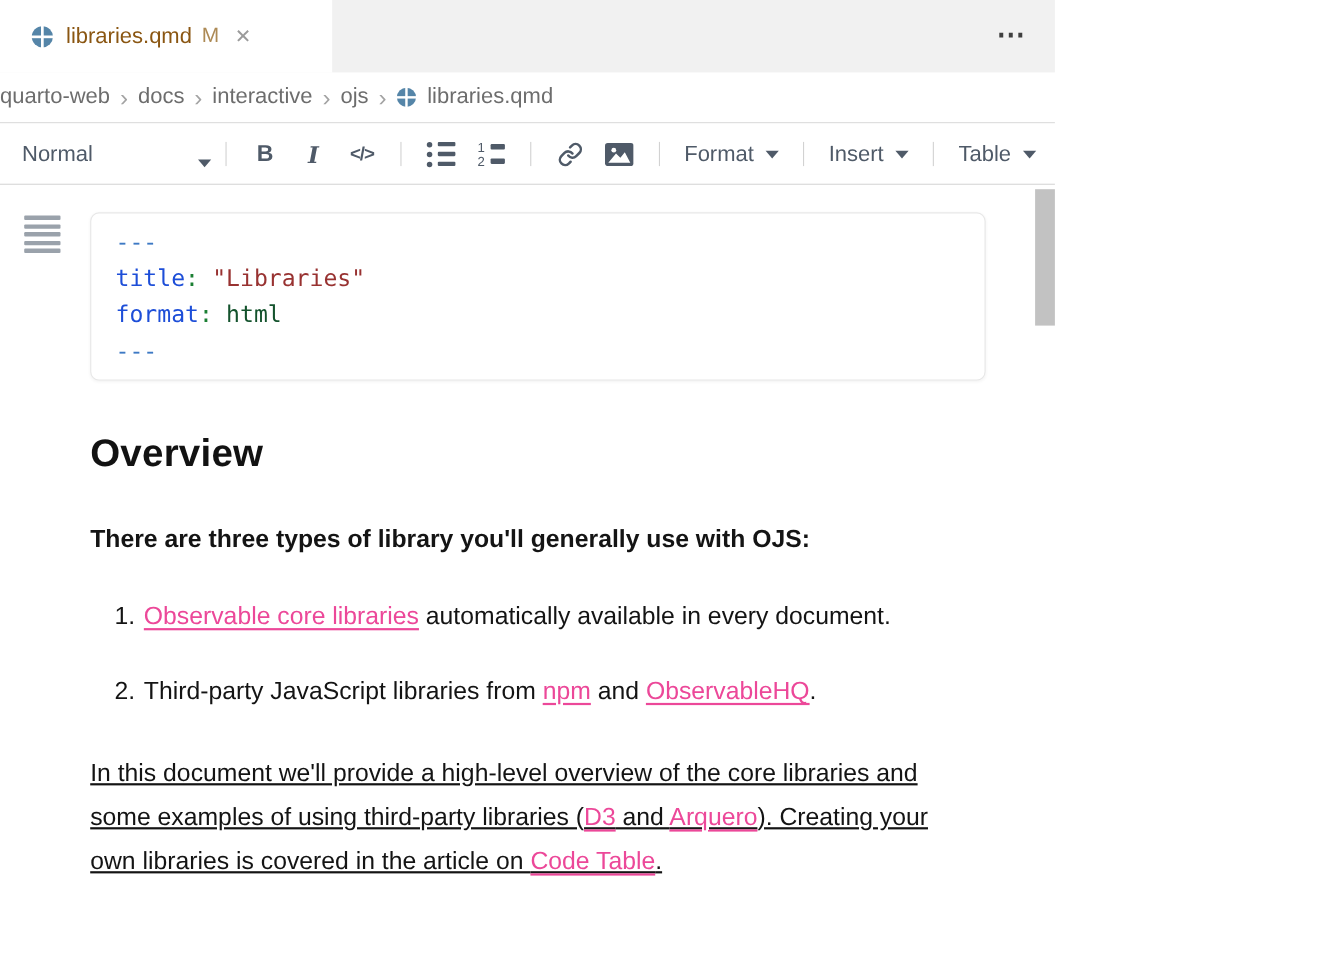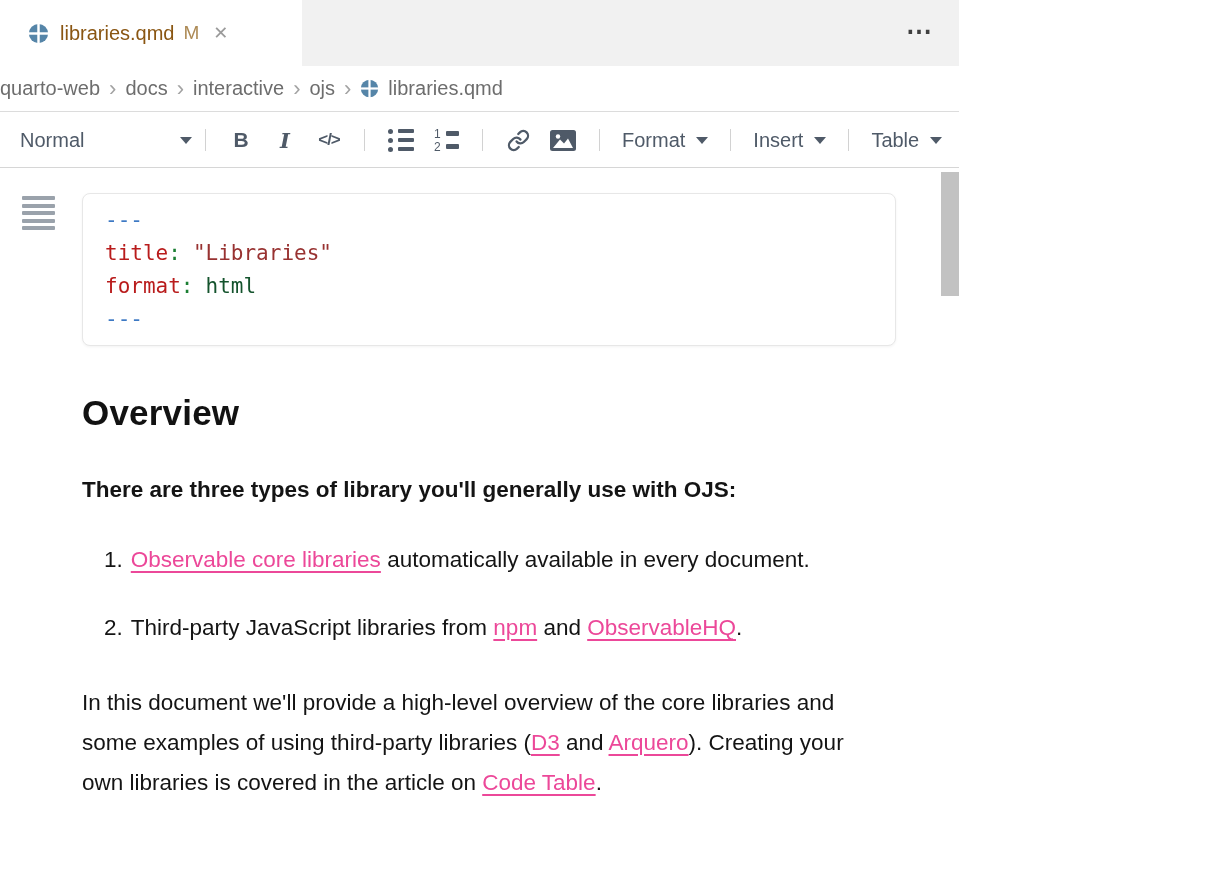--- a/index.html
+++ b/index.html
@@ -26,21 +26,21 @@
   .crumb { margin-right:9px; cursor:pointer; }
   .crumb-sep { margin-right:9px; color:#a3a3a3; font-size:22px; line-height:1; }
   .crumb-file { display:flex; align-items:center; }
   .crumb-file .q-icon { margin-right:9px; display:flex; }
 
   
   .toolbar { position:absolute; top:113px; left:0; right:0; height:55px; background:#fff;
     display:flex; align-items:center; padding-left:20px; color:#4f5a68; font-size:20px;
     border-bottom:1px solid #d6d6d6; }
   .tb-sep { width:1px; height:22px; background:#d2d2d2; margin:0 13px; }
-  .style-dd { width:172px; display:flex; justify-content:space-between; align-items:center; cursor:pointer; }
+  .style-dd { width:172px; display:flex; justify-content:space-between; align-items:flex-end; cursor:pointer; }
   .caret { width:0; height:0; border-left:6px solid transparent; border-right:6px solid transparent; border-top:7px solid #4f5a68; display:inline-block; }
   .tbtn { margin:0 10px; display:flex; align-items:center; justify-content:center; min-width:24px; cursor:pointer; }
   .bold-glyph { font-weight:800; font-size:21px; }
   .italic-glyph { font-family:"DejaVu Serif", serif; font-style:italic; font-weight:600; font-size:21px; }
   .code-glyph { font-size:17px; font-weight:700; letter-spacing:-1px; }
   .menu-btn { display:flex; align-items:center; gap:11px; margin:0 9px; cursor:pointer; }
 
   
   .ul-icon { display:flex; flex-direction:column; gap:4px; }
   .ul-row { display:flex; align-items:center; gap:5px; }
@@ -54,33 +54,33 @@
   
   .content { position:absolute; top:169px; left:0; right:0; bottom:0; background:#fff; }
   .drag-handle { position:absolute; left:22px; top:27px; width:33px; cursor:grab; }
   .drag-handle .bar { height:4px; background:#9aa2ab; border-radius:1px; margin-bottom:3.5px; }
 
   .yaml-block { position:absolute; left:82px; right:63px; top:24px; height:153px;
     border:1px solid #e7e7e7; border-radius:8px; background:#fff; padding:10px 22px;
     font-family:"DejaVu Sans Mono","Liberation Mono", monospace; font-size:21px; line-height:33px;
     box-shadow:0 1px 3px rgba(0,0,0,0.05); }
   .y-delim { color:#3d79c4; }
-  .y-key { color:#b91c1c;text-align:right; }
+  .y-key { color:#1d4ed8;text-align:right; }
   .y-colon { color:#1b7f33; }
   .y-val { padding-left:12px; }
   .y-str { color:#983231; }
   .y-plain { color:#14532d; }
 
   .doc { position:absolute; left:82px; top:224px; width:1015px; }
   .doc h1 { font-size:35px; line-height:40px; font-weight:700; color:#121212; letter-spacing:0.2px; }
   .p-intro { margin-top:44px; font-size:22.5px; line-height:26px; color:#141414;font-weight:bold; }
   .num-list { margin-top:44px; }
   .num-item { margin-left:22px; margin-bottom:42px; font-size:22.5px; line-height:26px; color:#141414; }
   .num-item .num { margin-right:8px; }
-  .p-close { margin-top:21px; font-size:22.5px; line-height:40px; color:#141414; }
+  .p-close { margin-top:21px; font-size:22.5px; line-height:40px; color:#141414;text-decoration:underline; }
   a.doclink { color:#ec4899; text-decoration:underline; text-underline-offset:4px; text-decoration-thickness:1.5px; cursor:pointer; }
 
   .scroll-thumb { position:absolute; right:0; top:172px; width:18px; height:124px; background:#c2c2c2; }
 </style>
 </head>
 <body>
 
 <div class="screen">
 
   <div class="tabbar">

